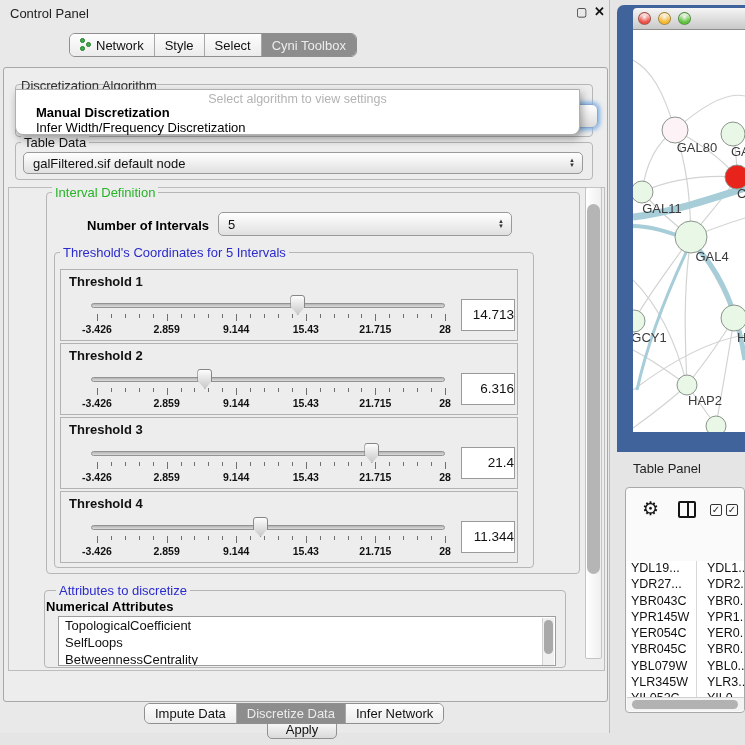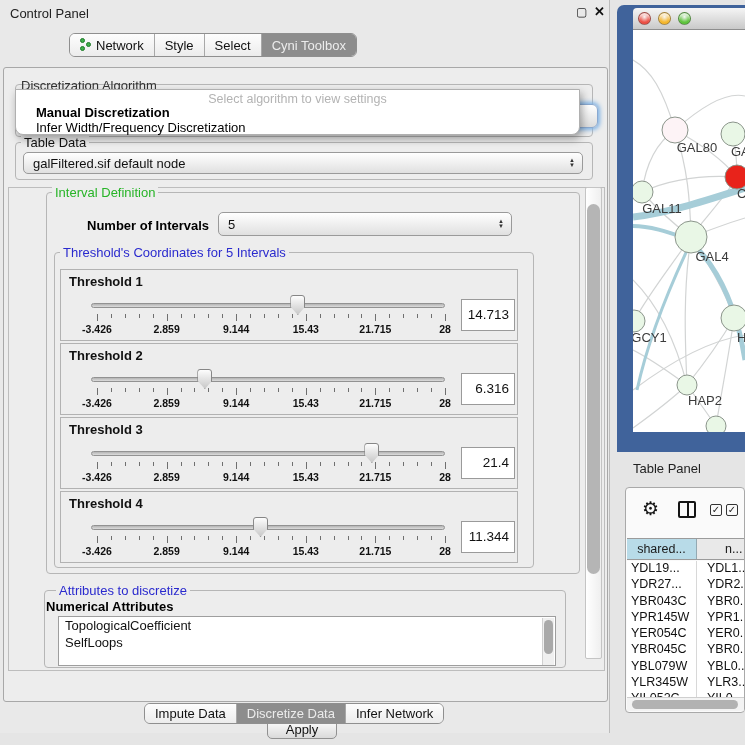--- a/index.html
+++ b/index.html
@@ -49,21 +49,21 @@
   .track { position:absolute; left:30px; top:33px; width:354px; height:5px; border:1px solid #929292; border-radius:4px;
            background:linear-gradient(180deg,#b4b4b4,#dcdcdc); }
   .handle { position:absolute; top:25px; width:15px; height:20px; background:linear-gradient(180deg,#fdfdfd,#c9c9c9);
             border:1px solid #868686; border-radius:3px 3px 0 0;
             clip-path:polygon(0 0,100% 0,100% 58%,50% 100%,0 58%); z-index:2; }
   .ticks { position:absolute; left:0; top:44px; width:458px; height:26px; }
   .tick { position:absolute; top:0; width:1px; height:4px; background:#6f6f6f; }
   .tick.major { height:7px; }
   .ticklab { position:absolute; top:9px; transform:translateX(-50%); font-size:10.5px; font-weight:bold; color:#111; white-space:nowrap; }
   .vbox { position:absolute; left:400px; top:29px; width:54px; height:32px; background:#fff; border:1px solid #9a9a9a;
-          font-size:13.5px; color:#111; text-align:right; line-height:30px; padding-right:5px; }
+          font-size:13.5px; color:#111; text-align:right; line-height:30px; }
 
   
   #attr-list { left:58px; top:616px; width:498px; height:50px; background:#fff; border:1px solid #9e9e9e; overflow:hidden; z-index:2; }
   .attr-item { font-size:13px; color:#111; line-height:17px; padding-left:6px; white-space:nowrap; }
   #attr-sb { position:absolute; right:1px; top:1px; width:12px; height:48px; background:#f0f0f0; border-left:1px solid #d0d0d0; }
   #attr-thumb { position:absolute; left:1px; top:2px; width:9px; height:34px; background:#a9a9a9; border-radius:5px; }
 
   
   #outer-sb { left:585px; top:187px; width:17px; height:472px; background:linear-gradient(90deg,#ffffff,#efefef);
               border:1px solid #c4c4c4; border-radius:2px; z-index:3; }
@@ -338,20 +338,21 @@
       <div class="vbox">11.344</div>
     </div>
 
     <div class="gbox" style="left:44px;top:590px;width:522px;height:78px;z-index:2;"></div>
     <div class="glabel blue abs" style="left:56px;top:583px;z-index:3;">Attributes to discretize</div>
     <div class="abs" style="left:46px;top:599px;font-size:13px;font-weight:bold;z-index:3;">Numerical Attributes</div>
     <div id="attr-list" class="abs">
       <div id="attr-items">
           <div class="attr-item">TopologicalCoefficient</div>
           <div class="attr-item">SelfLoops</div>
+          <div class="attr-item">BetweennessCentrality</div>
         </div>
       <div id="attr-sb">
           <div id="attr-thumb"></div>
         </div>
     </div>
 
     <div id="outer-sb" class="abs">
       <div id="outer-thumb"></div>
     </div>
 
@@ -423,24 +424,20 @@
   </div>
 
   <div id="tp-label" class="abs">Table Panel</div>
   <div id="table-panel" class="abs">
     <div id="tp-gear">⚙</div>
     <div id="tp-split">
         <i></i>
       </div>
     <div class="cbx" style="left:84px;">✓</div>
     <div class="cbx" style="left:100px;">✓</div>
-    <div id="tp-header">
-      <div id="tp-h1">shared...</div>
-      <div id="tp-h2">n...</div>
-    </div>
     <div id="tp-rows">
         <div class="trow">
           <div class="tc1">YDL19...</div>
           <div class="tc2">YDL1...</div>
         </div>
         <div class="trow">
           <div class="tc1">YDR27...</div>
           <div class="tc2">YDR2...</div>
         </div>
         <div class="trow">

